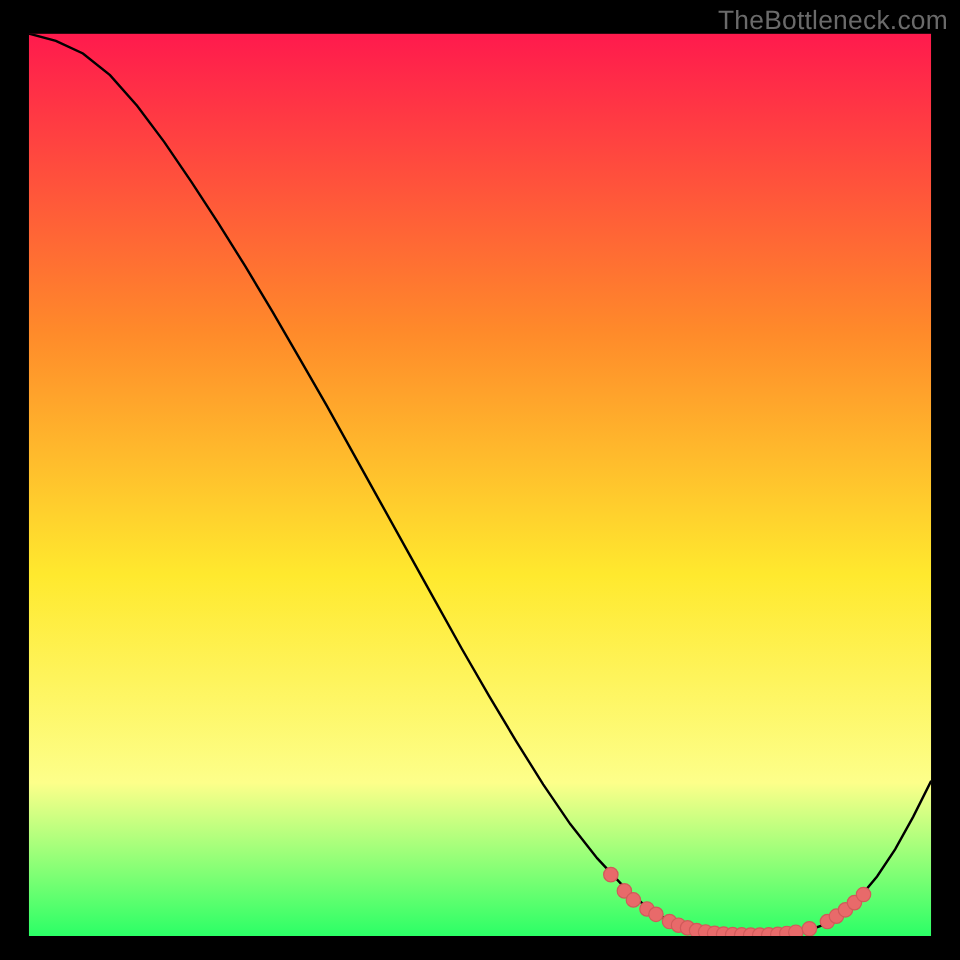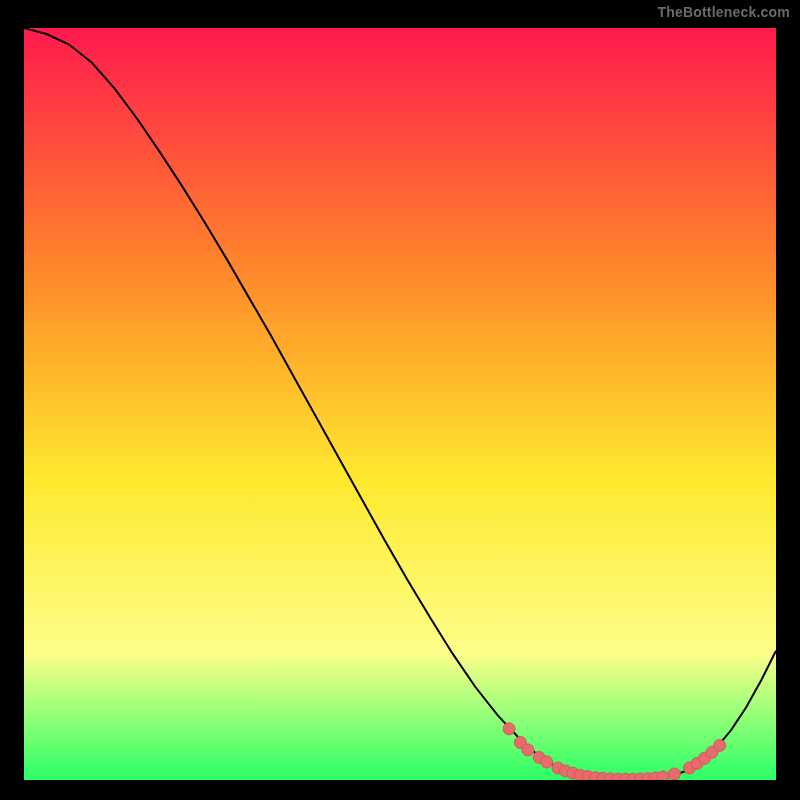--- a/index.html
+++ b/index.html
@@ -15,23 +15,23 @@
     position: relative;
     width: 800px;
     height: 800px;
     background: #000;
   }
   .watermark {
     position: absolute;
     top: 4px;
     right: 10px;
     color: #6a6a6a;
-    font-size: 14px;
+    font-size: 22px;
     letter-spacing: 0.2px;
-    font-weight: 700;
+    font-weight: 400;
     z-index: 5;
   }
   .plot {
     position: absolute;
     left: 24px;
     top: 28px;
     width: 752px;
     height: 752px;
   }
   svg { display: block; }

